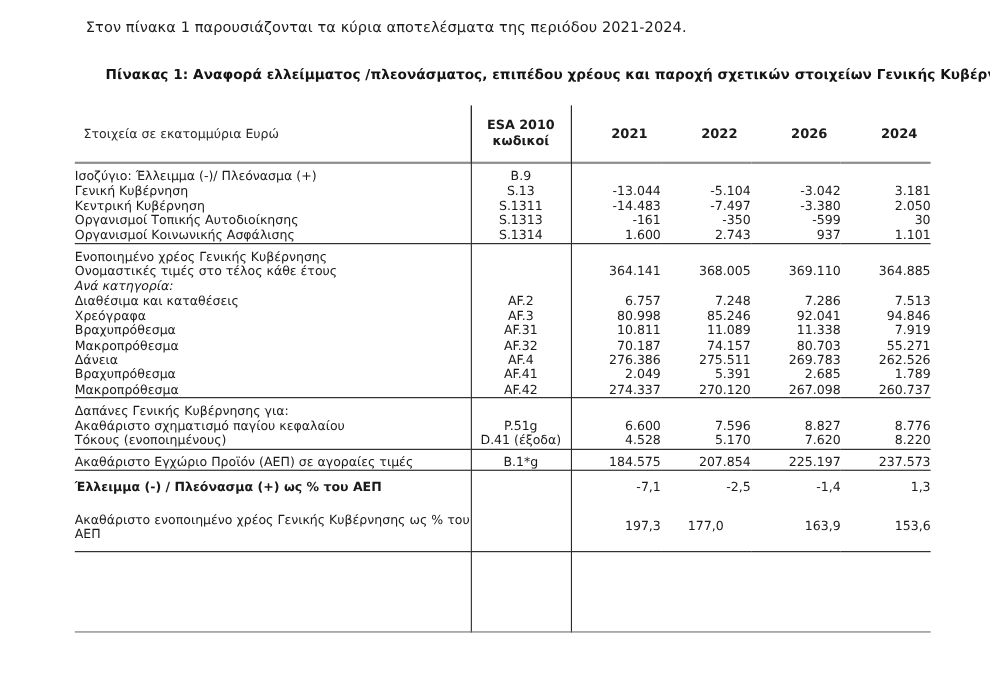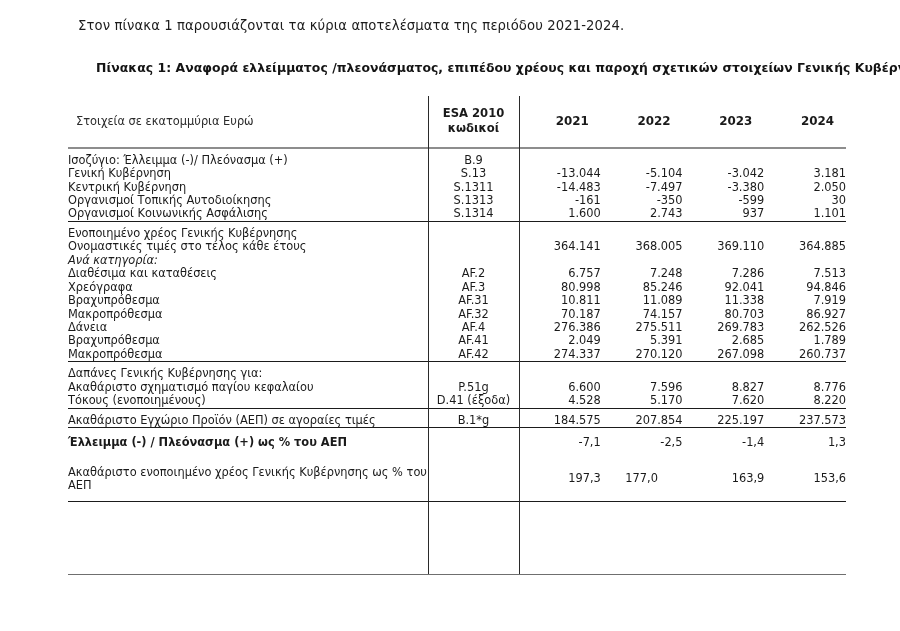--- a/index.html
+++ b/index.html
@@ -168,21 +168,21 @@
       </colgroup>
       <thead>
         <tr class="rule-top-thin grey-under">
           <th class="h-lbl">Στοιχεία σε εκατομμύρια Ευρώ</th>
           <th class="h-code">
             <span>ESA 2010</span><br>
             <span>κωδικοί</span>
           </th>
           <th class="h-yr">2021</th>
           <th class="h-yr">2022</th>
-          <th class="h-yr">2023</th>
+          <th class="h-yr">2026</th>
           <th class="h-yr">2024</th>
         </tr>
       </thead>
       <tbody id="tbody">
           <tr class="sec-start">
             <td class="lbl ind0 b" style="padding-top: 5px;">Ισοζύγιο: Έλλειμμα (-)/ Πλεόνασμα (+)</td>
             <td class="code" style="padding-top: 5px;">B.9</td>
             <td class="num b" style="padding-top: 5px;"></td>
             <td class="num b" style="padding-top: 5px;"></td>
             <td class="num b" style="padding-top: 5px;"></td>
@@ -267,21 +267,21 @@
             <td class="num">11.089</td>
             <td class="num">11.338</td>
             <td class="num">7.919</td>
           </tr>
           <tr>
             <td class="lbl ind1">Μακροπρόθεσμα</td>
             <td class="code">AF.32</td>
             <td class="num">70.187</td>
             <td class="num">74.157</td>
             <td class="num">80.703</td>
-            <td class="num">86.927</td>
+            <td class="num">55.271</td>
           </tr>
           <tr>
             <td class="lbl ind0">Δάνεια</td>
             <td class="code">AF.4</td>
             <td class="num">276.386</td>
             <td class="num">275.511</td>
             <td class="num">269.783</td>
             <td class="num">262.526</td>
           </tr>
           <tr>

